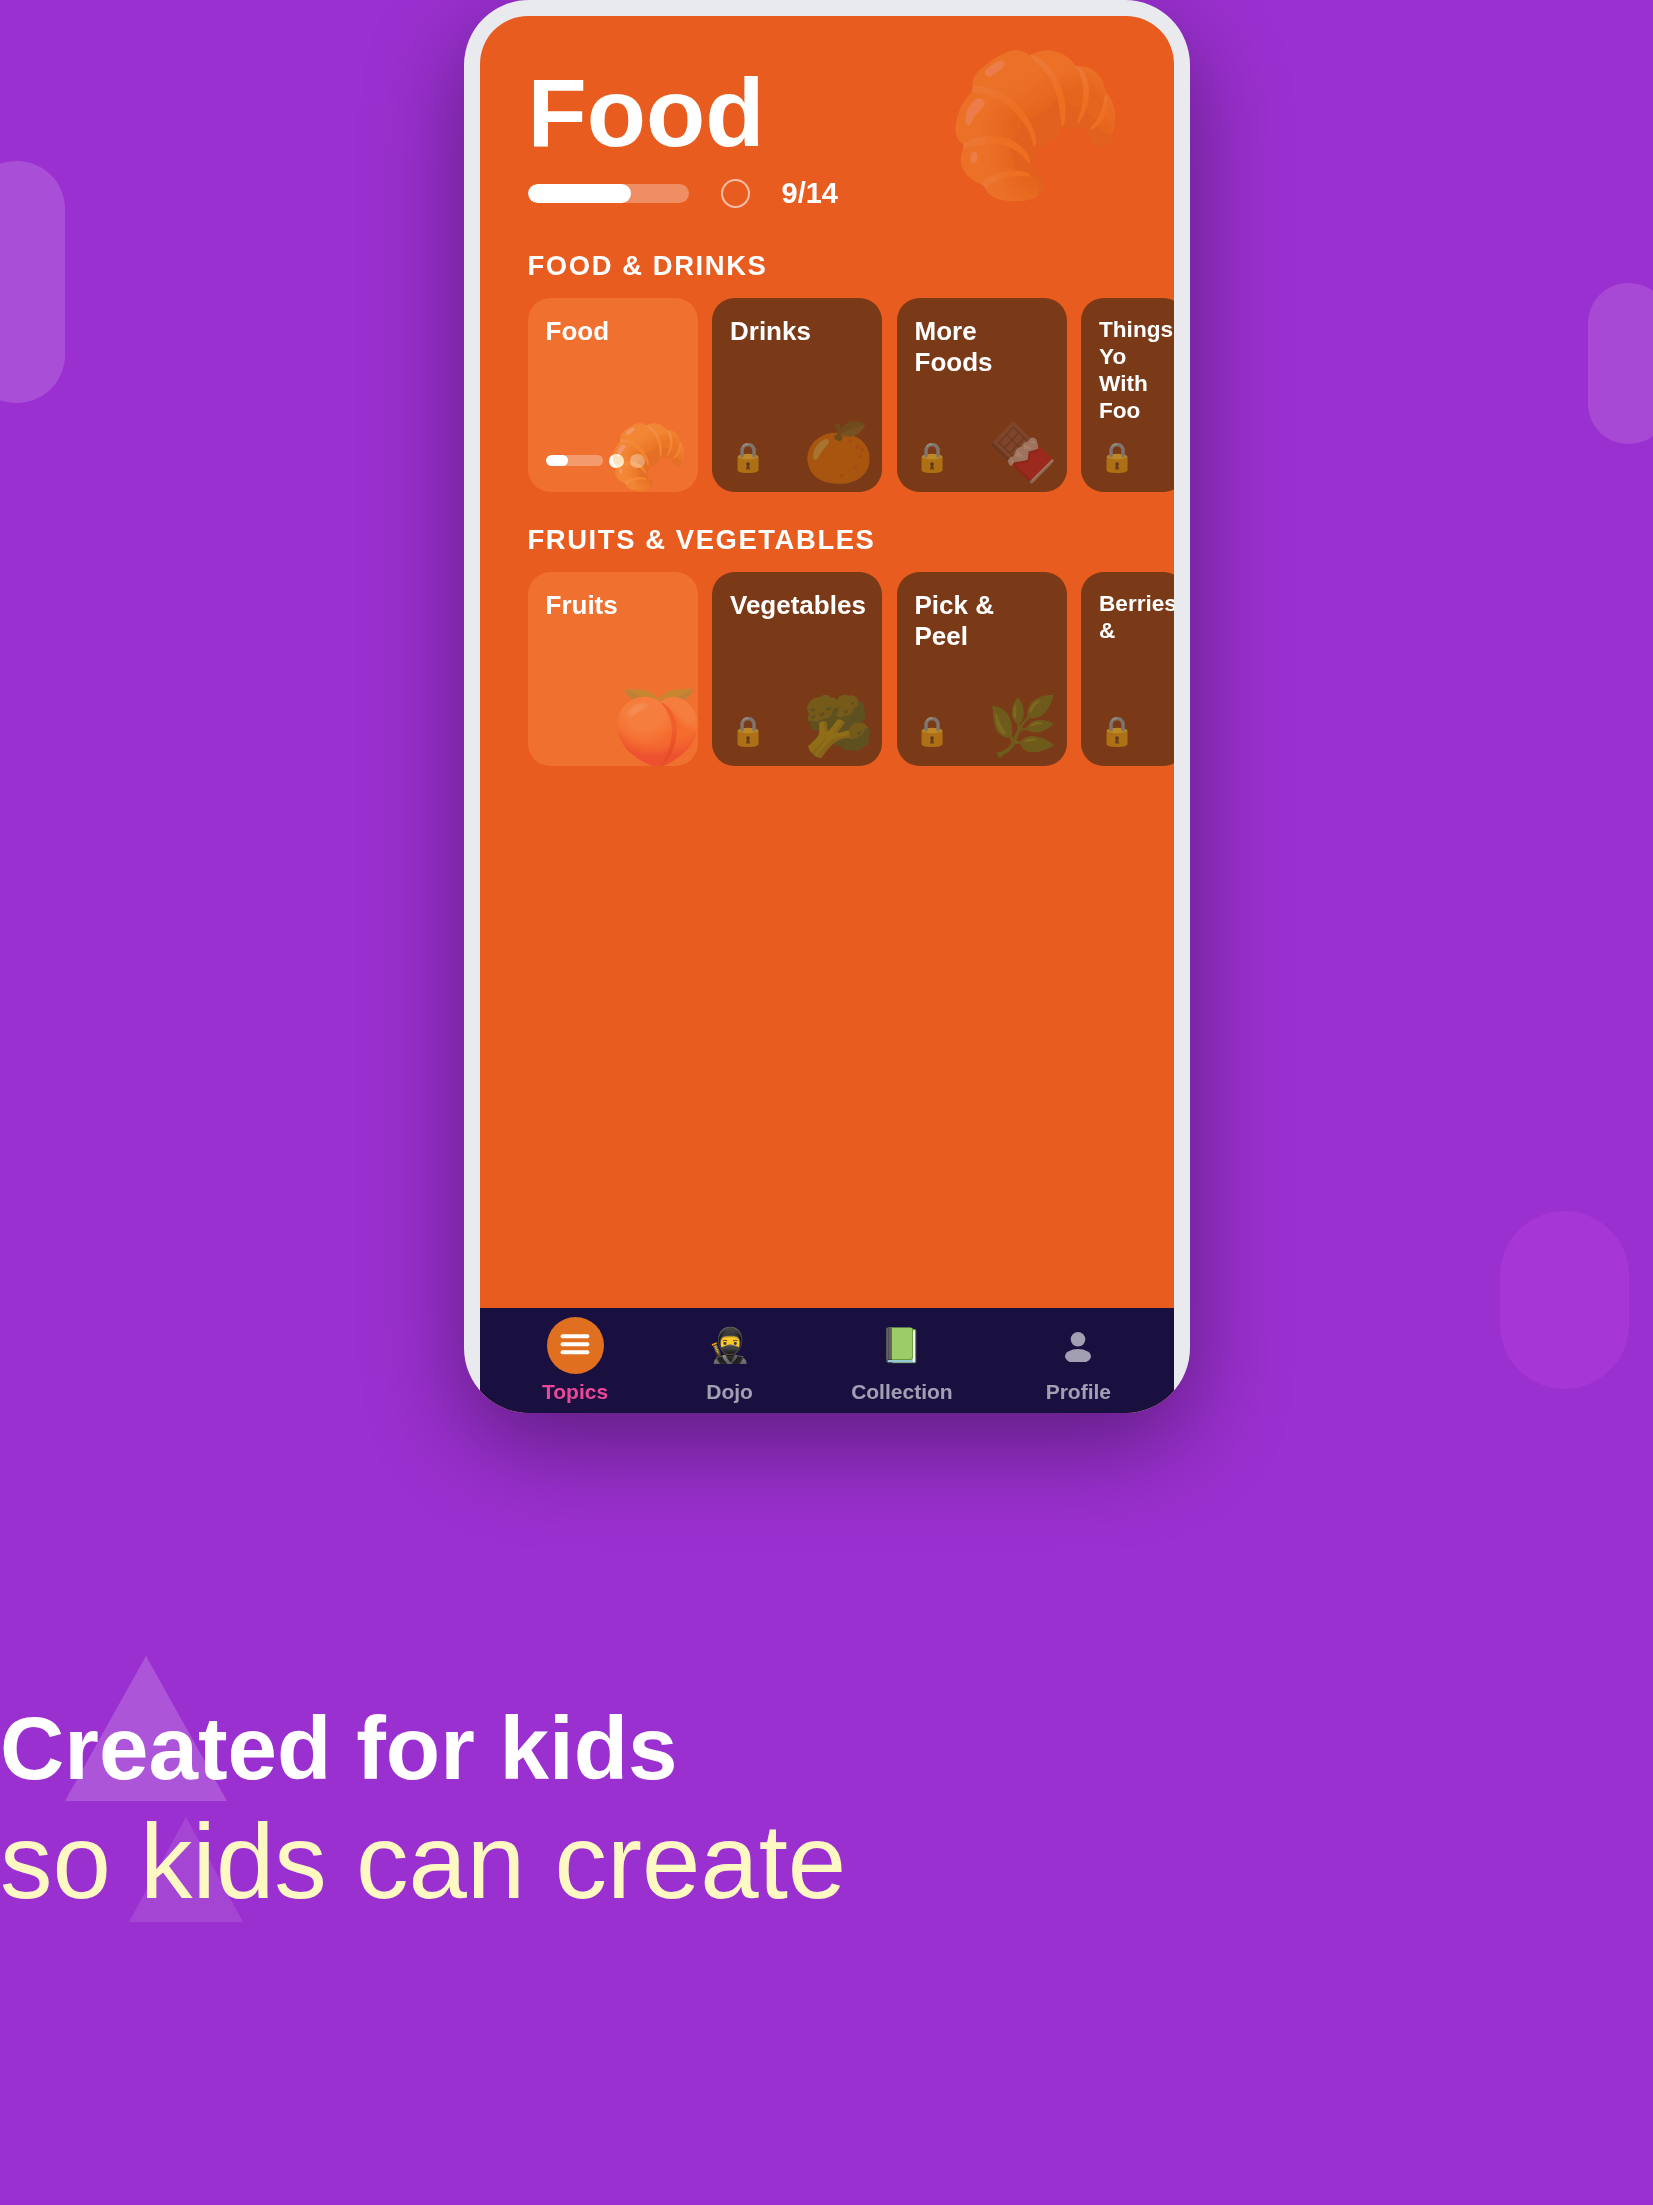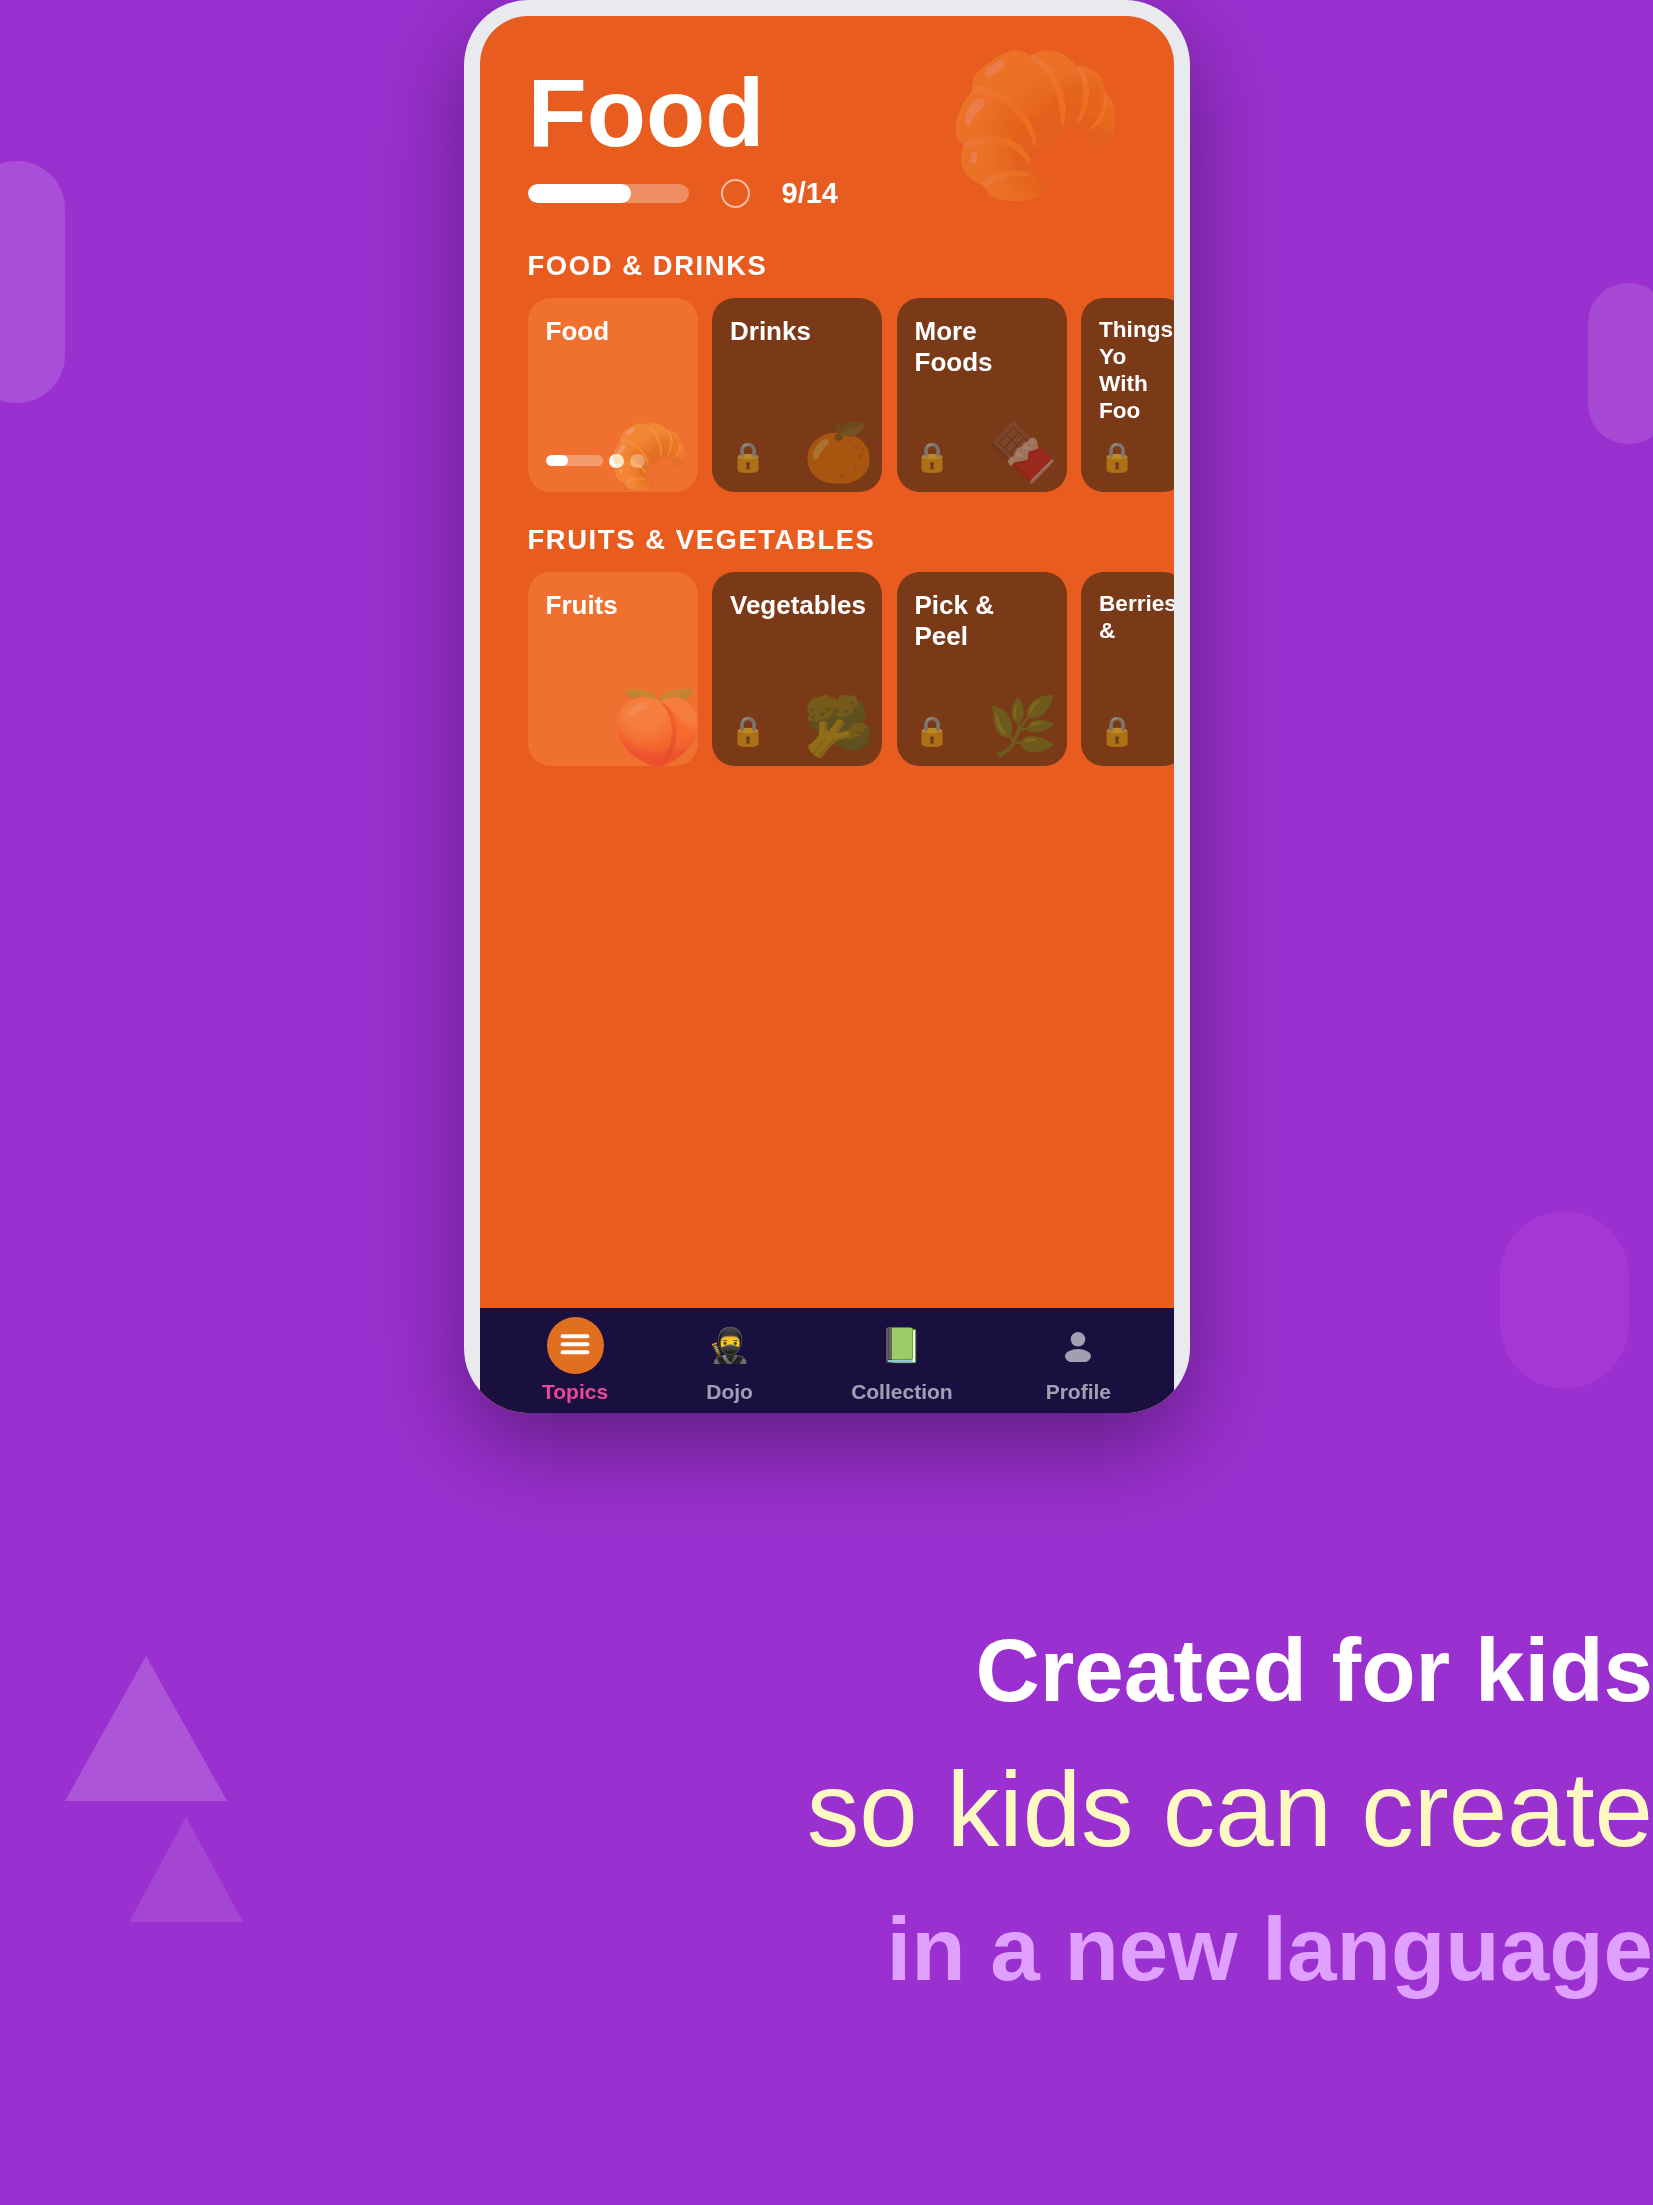--- a/index.html
+++ b/index.html
@@ -306,23 +306,23 @@
 
     
     .bottom-section {
       position: absolute;
       bottom: 0;
       left: 0;
       right: 0;
       height: 791px;
       display: flex;
       flex-direction: column;
-      align-items: flex-end;
+      align-items: flex-start;
       justify-content: center;
-      gap: 28px;
+      gap: 2px;
     }
 
     .tagline-line1 {
       font-size: 89px;
       font-weight: 900;
       color: white;
       text-align: center;
     }
 
     .tagline-line2 {
@@ -486,15 +486,14 @@
       </div>
 
     </div>
 
   </div>
 </div>
 
 <div class="bottom-section">
   <div class="tagline-line1">Created for kids</div>
   <div class="tagline-line2">so kids can create</div>
-  <div class="tagline-line3">in a new language</div>
 </div>
 
 
 </body></html>

